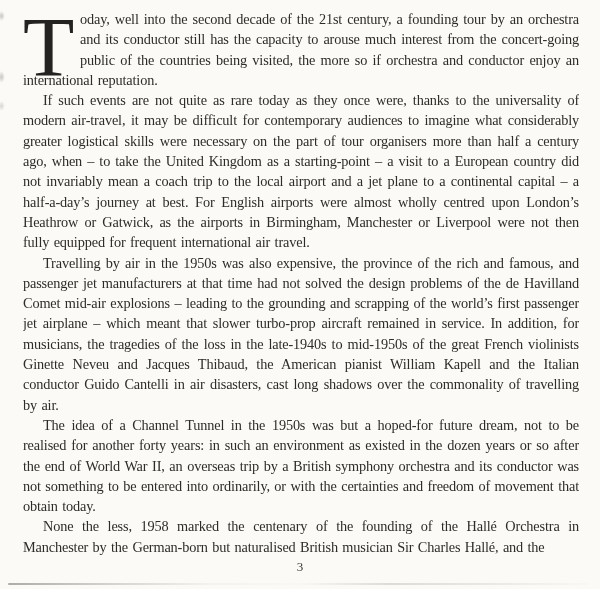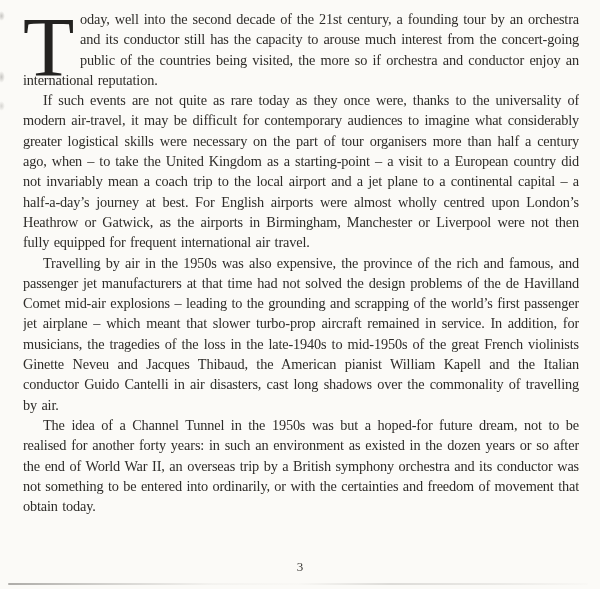--- a/index.html
+++ b/index.html
@@ -98,20 +98,21 @@
 <div class="page">
   <div class="content">
     <p class="first">
       <span class="dropcap-box">
           <span class="dropcap">T</span>
         </span><span>oday, well into the second decade of the 21st century, a founding tour by an orchestra and its conductor still has the capacity to arouse much interest from the concert-going public of the countries being visited, the more so if orchestra and conductor enjoy an international reputation.</span>
     </p>
     <p>If such events are not quite as rare today as they once were, thanks to the universality of modern air-travel, it may be difficult for contemporary audiences to imagine what considerably greater logistical skills were necessary on the part of tour organisers more than half a century ago, when – to take the United Kingdom as a starting-point – a visit to a European country did not invariably mean a coach trip to the local airport and a jet plane to a continental capital – a half-a-day’s journey at best. For English airports were almost wholly centred upon London’s Heathrow or Gatwick, as the airports in Birmingham, Manchester or Liverpool were not then fully equipped for frequent international air travel.</p>
     <p>Travelling by air in the 1950s was also expensive, the province of the rich and famous, and passenger jet manufacturers at that time had not solved the design problems of the de Havilland Comet mid-air explosions – leading to the grounding and scrapping of the world’s first passenger jet airplane – which meant that slower turbo-prop aircraft remained in service. In addition, for musicians, the tragedies of the loss in the late-1940s to mid-1950s of the great French violinists Ginette Neveu and Jacques Thibaud, the American pianist William Kapell and the Italian conductor Guido Cantelli in air disasters, cast long shadows over the commonality of travelling by air.</p>
     <p>The idea of a Channel Tunnel in the 1950s was but a hoped-for future dream, not to be realised for another forty years: in such an environment as existed in the dozen years or so after the end of World War II, an overseas trip by a British symphony orchestra and its conductor was not something to be entered into ordinarily, or with the certainties and freedom of movement that obtain today.</p>
+    <p>None the less, 1958 marked the centenary of the founding of the Hallé Orchestra in Manchester by the German-born but naturalised British musician Sir Charles Hallé, and the</p>
   </div>
 
   <div class="page-number">3</div>
 
   <div class="scan-edge-line"></div>
   <div class="smudge s1"></div>
   <div class="smudge s2"></div>
   <div class="smudge s3"></div>
 </div>
 

